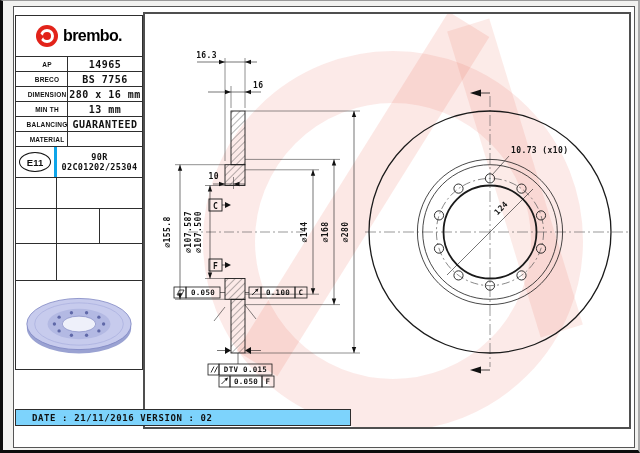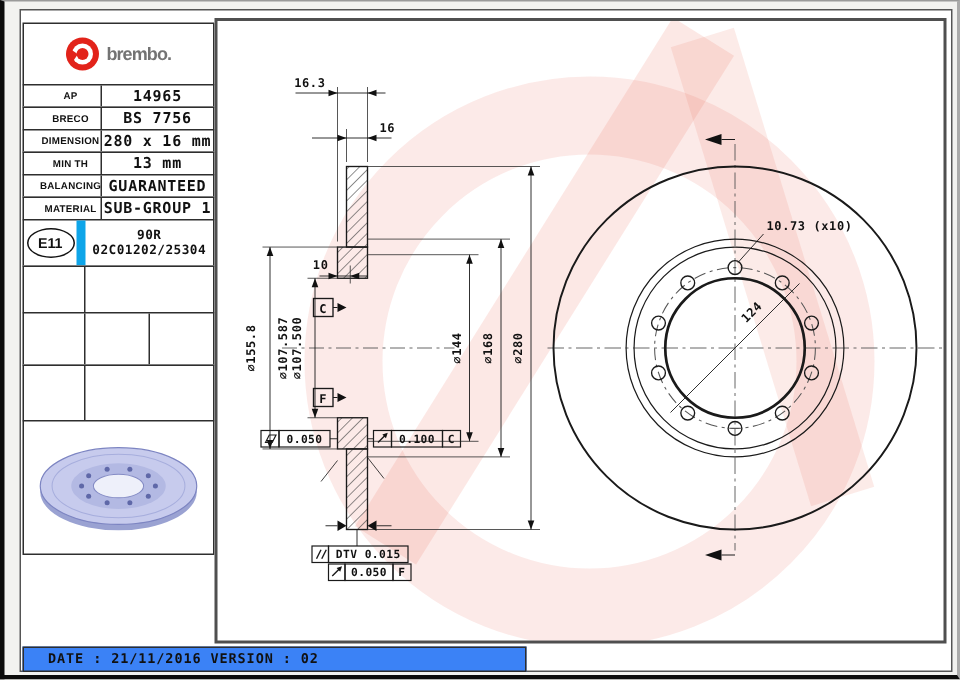--- a/index.html
+++ b/index.html
@@ -19,38 +19,38 @@
   .wm-band2{left:348px;top:4px;width:44px;height:320px;background:rgba(234,98,78,0.13);transform:rotate(-17deg);}
   .drawing-svg{position:absolute;left:0;top:0;}
   
   .left-panel{position:absolute;left:12px;top:14px;width:128px;background:#fff;}
   .lp-box{position:relative;border:1px solid #2e2e2e;margin-top:-1px;background:#fff;}
   .logo-box{height:42px;display:flex;align-items:center;justify-content:center;gap:5px;margin-top:0;}
   .logo-icon{position:relative;width:22px;height:22px;border-radius:50%;background:#e2231a;flex:0 0 auto;}
   .logo-icon .w1{position:absolute;left:4px;top:4px;width:14px;height:14px;border-radius:50%;background:#fff;}
   .logo-icon .w2{position:absolute;left:7px;top:7px;width:8px;height:8px;border-radius:50%;background:#e2231a;}
   .logo-icon .w3{position:absolute;left:1px;top:9px;width:6px;height:5px;background:#e2231a;transform:rotate(35deg);}
-  .logo-text{font-family:"Liberation Sans",sans-serif;font-weight:800;font-size:12px;letter-spacing:-0.6px;color:#737373;}
+  .logo-text{font-family:"Liberation Sans",sans-serif;font-weight:800;font-size:16px;letter-spacing:-0.6px;color:#000000;}
   .pn-box{height:34px;display:flex;align-items:center;justify-content:center;font-weight:bold;font-size:19px;letter-spacing:0.5px;}
   .spec-row{height:16px;display:flex;padding-left:11px;}
   .spec-label{width:41px;border-right:1px solid #2e2e2e;display:flex;align-items:center;justify-content:center;
     font-family:"Liberation Sans",sans-serif;font-weight:bold;font-size:6.5px;letter-spacing:0.2px;}
   .spec-value{flex:1;display:flex;align-items:center;justify-content:center;font-weight:bold;font-size:10px;letter-spacing:0.5px;}
   .e11-row{height:32px;display:flex;align-items:center;}
-  .e11-cell{width:41px;border-right:6px solid #0ea5e9;height:100%;display:flex;align-items:center;justify-content:center;}
+  .e11-cell{width:41px;border-right:3px solid #0ea5e9;height:100%;display:flex;align-items:center;justify-content:center;}
   .e11-ellipse{width:32px;height:20px;border:1.5px solid #111;border-radius:50%;display:flex;align-items:center;justify-content:center;
     font-family:"Liberation Sans",sans-serif;font-weight:bold;font-size:9.5px;}
   .e11-val{flex:1;text-align:center;font-weight:bold;font-size:8.5px;line-height:10px;letter-spacing:0.3px;}
   .empty-row{display:flex;}
   .empty-row .c1{width:41px;border-right:1px solid #2e2e2e;height:100%;}
   .empty-row .c2{width:43px;border-right:1px solid #2e2e2e;height:100%;}
   .erA{height:32px;}.erB{height:36px;}.erC{height:38px;}
   .image-box{height:90px;display:flex;align-items:center;justify-content:center;}
   
-  .date-strip{position:absolute;left:12px;top:430px;width:336px;height:17px;border:1px solid #2e2e2e;background:#3b82f6;
+  .date-strip{position:absolute;left:12px;top:408px;width:336px;height:17px;border:1px solid #2e2e2e;background:#7dd3fc;
     display:flex;align-items:center;padding-left:16px;font-weight:bold;font-size:9px;letter-spacing:0.6px;}
   
   .dim{font-family:"DejaVu Sans Mono",monospace;font-weight:bold;font-size:8px;fill:#111;letter-spacing:0.4px;}
   .dim-sm{font-family:"DejaVu Sans Mono",monospace;font-weight:bold;font-size:7.5px;fill:#111;letter-spacing:0.3px;}
 </style>
 </head>
 <body>
 
 <div id="canvas">
   <div class="sheet"></div>
@@ -285,21 +285,20 @@
     <div class="lp-box spec-row">
       <div class="spec-label">MIN TH</div>
       <div class="spec-value">13 mm</div>
     </div>
     <div class="lp-box spec-row">
       <div class="spec-label">BALANCING</div>
       <div class="spec-value">GUARANTEED</div>
     </div>
     <div class="lp-box spec-row">
       <div class="spec-label">MATERIAL</div>
-      <div class="spec-value">SUB-GROUP 1</div>
     </div>
 
     <div class="lp-box e11-row">
       <div class="e11-cell">
         <div class="e11-ellipse">E11</div>
       </div>
       <div class="e11-val">
         <div>90R</div>
         <div>02C01202/25304</div>
       </div>

